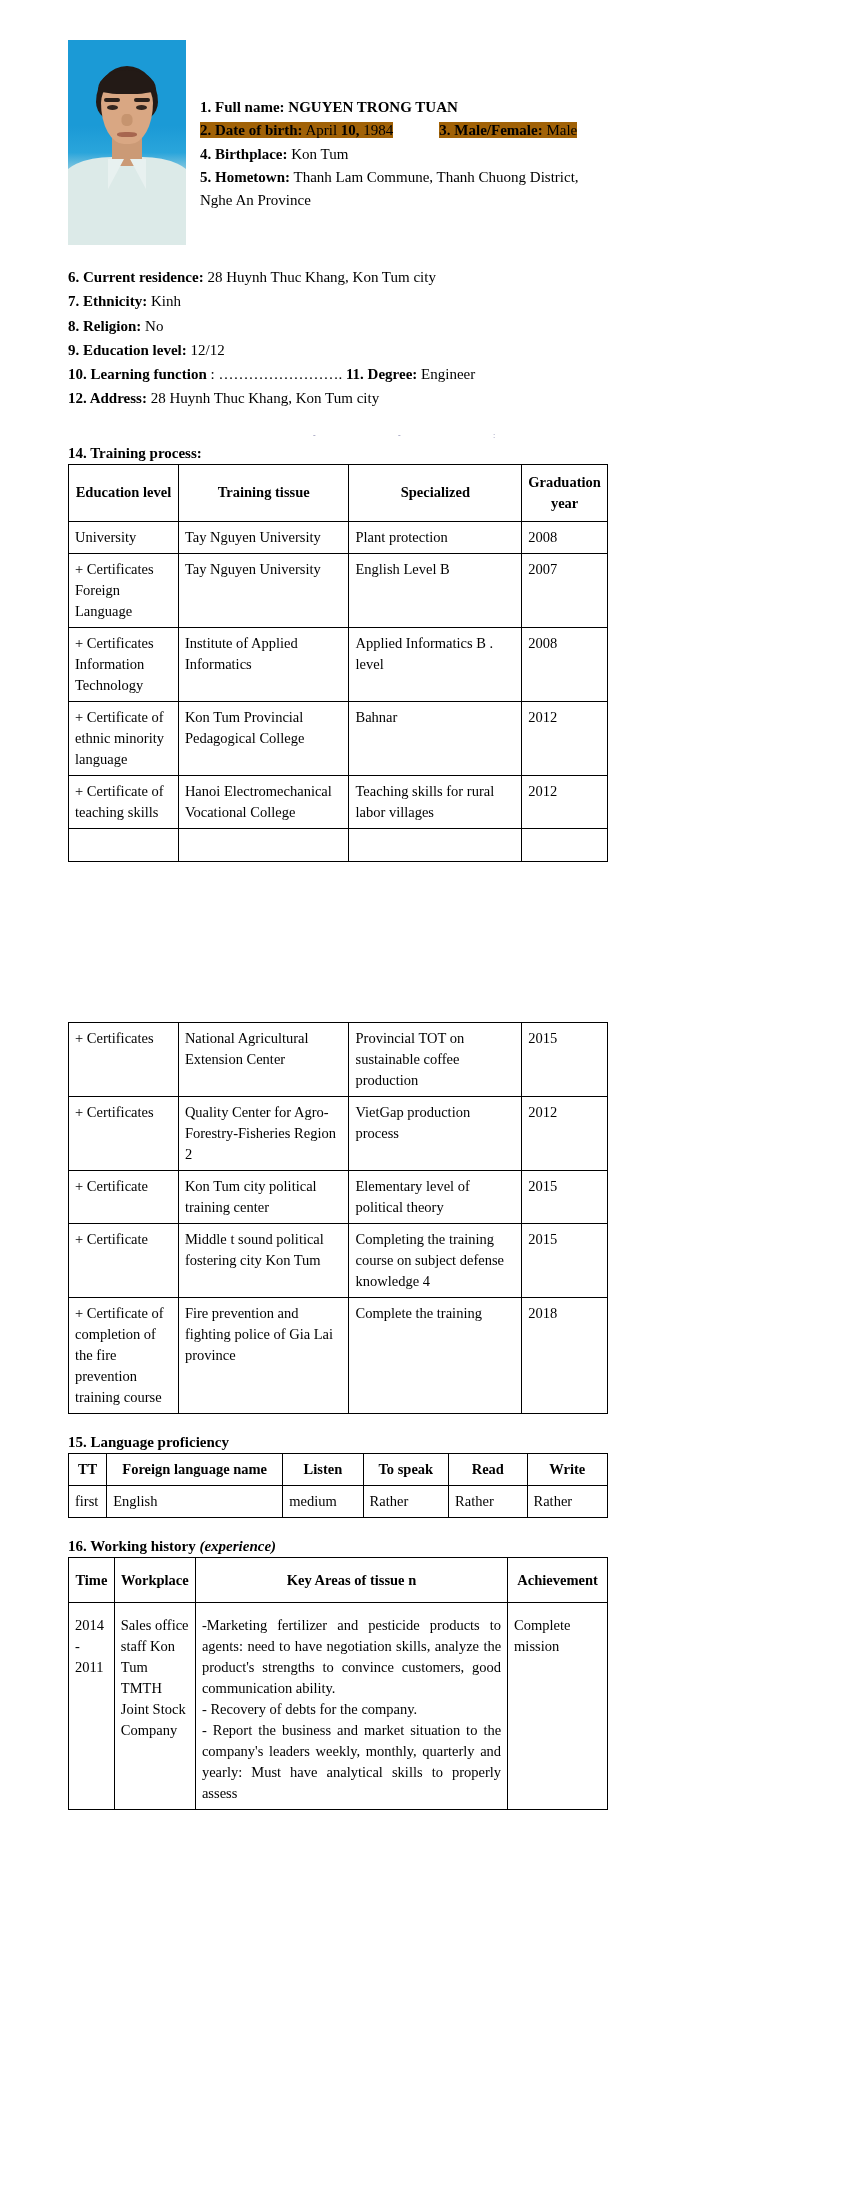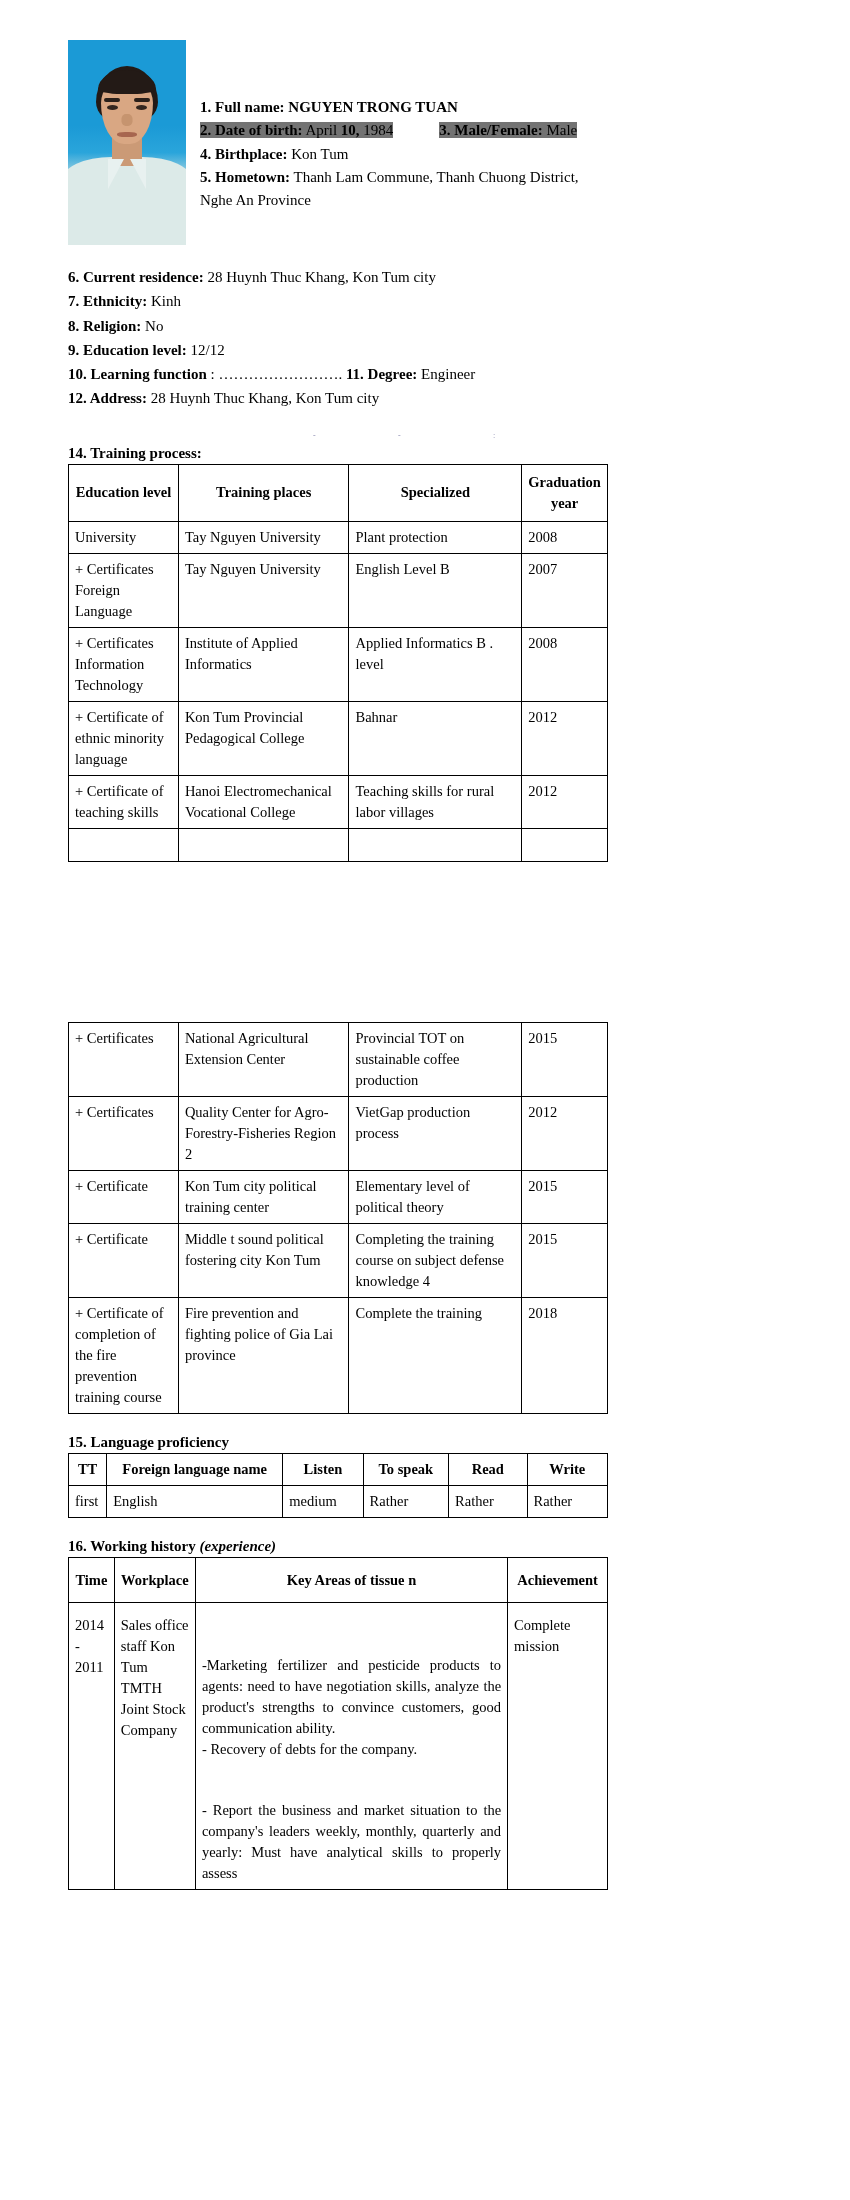--- a/index.html
+++ b/index.html
@@ -122,21 +122,21 @@
     border-width: 0 16px 30px 0;
     border-color: transparent #e8f1f0 transparent transparent;
   }
 
   .info-line {
     line-height: 1.55;
     font-size: 15px;
     margin: 0;
   }
   .info-line b { font-weight: bold; }
-  .hl { background: #737373; }
+  .hl { background: #a16207; }
   .spacer-inline { display: inline-block; width: 46px; }
 
   .list-block { clear: both; padding-top: 10px; }
   .list-block .info-line { line-height: 1.62; }
   .gap-med { height: 20px; }
 
   .faint-marks {
     position: relative;
     height: 14px;
     color: #8a8ab0;
@@ -188,21 +188,21 @@
   .t-lang col.l5 { width: 78px; }
   .t-lang col.l6 { width: 80px; }
   .t-lang td, .t-lang th { padding: 3px 4px; }
 
   .t-work { table-layout: fixed; }
   .t-work col.w1 { width: 44px; }
   .t-work col.w2 { width: 78px; }
   .t-work col.w3 { width: 300px; }
   .t-work col.w4 { width: 96px; }
   .t-work td { padding: 4px 6px; }
-  .justify { text-align: justify; text-align-last: left; margin-top: 40px; }
+  .justify { text-align: justify; text-align-last: left; }
 
   .empty-row td { height: 22px; }
 </style>
 </head>
 <body>
 
 <div class="page">
   <div class="content">
 
     <div class="header-block">
@@ -290,21 +290,21 @@
     <table class="doc t-training">
       <colgroup>
           <col class="c1">
           <col class="c2">
           <col class="c3">
           <col class="c4">
         </colgroup>
       <thead>
         <tr>
           <th style="height:46px;">Education level</th>
-          <th>Training places</th>
+          <th>Training tissue</th>
           <th>Specialized</th>
           <th>Graduation year</th>
         </tr>
       </thead>
       <tbody>
         <tr>
           <td class="ctr mid">University</td>
           <td class="ctr mid">Tay Nguyen University</td>
           <td class="ctr mid">Plant protection</td>
           <td class="ctr mid">2008</td>

